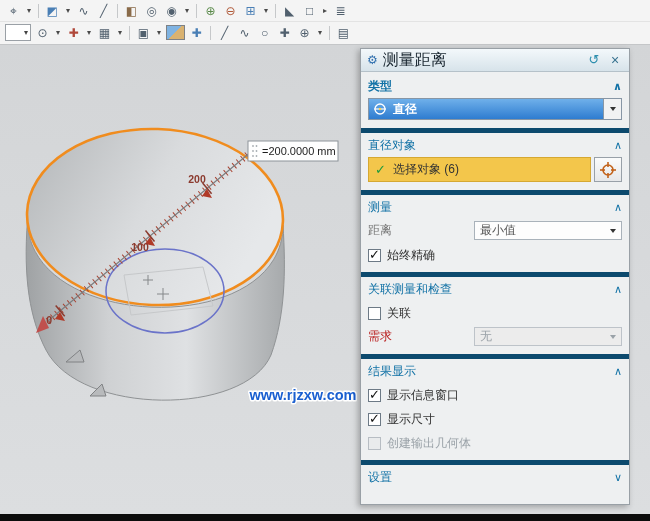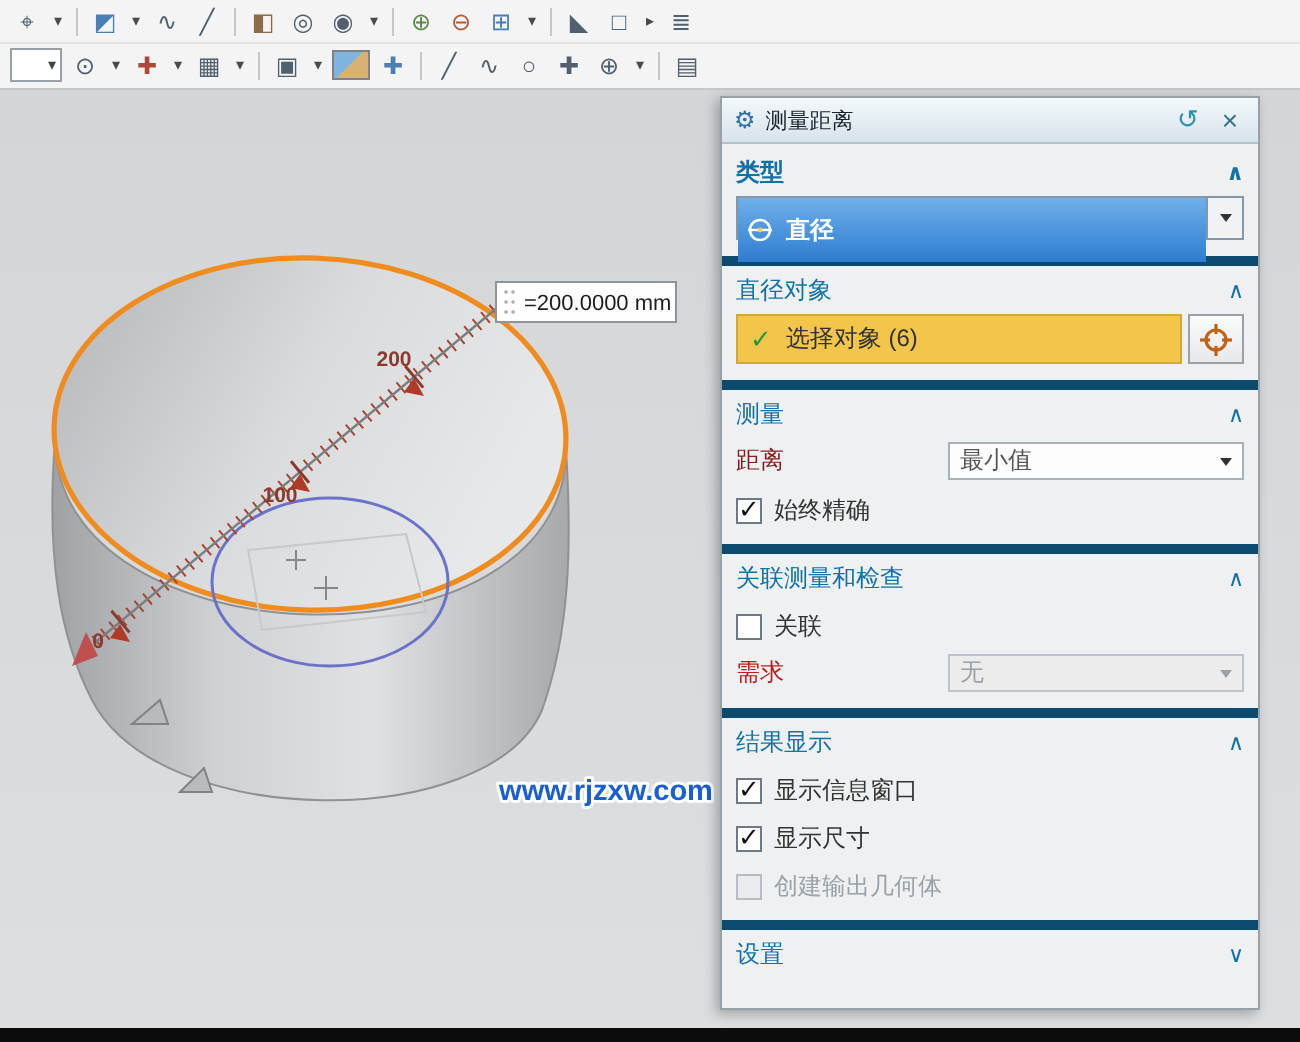--- a/index.html
+++ b/index.html
@@ -26,46 +26,46 @@
 
   
   .bottom-bar{position:absolute;left:0;right:0;bottom:0;height:7px;background:#0c0c0c;z-index:4;}
 
   
   .dialog{position:absolute;left:360px;top:48px;width:268px;background:#eef0f1;
           border:1px solid #99a0a6;box-shadow:-2px 2px 6px rgba(0,0,0,.28);z-index:5;font-size:12px;color:#333;}
   .dlg-title{height:22px;background:linear-gradient(#f3f8fb,#d7e3ea);border-bottom:1px solid #b5c1c9;
              display:flex;align-items:center;padding:0 6px;gap:5px;}
   .dlg-gear{color:#2f6fae;font-size:12px;}
-  .dlg-title-text{flex:1;color:#17242e;font-size:11px;}
+  .dlg-title-text{flex:1;color:#17242e;font-size:16px;}
   .dlg-btn{color:#2e8fae;font-size:13px;width:16px;text-align:center;cursor:pointer;line-height:16px;}
   .dlg-btn.close{color:#37728f;font-size:14px;}
 
   .section{border-top:5px solid #0c4a6e;padding:3px 7px 8px;}
   .section.first{border-top:none;padding-top:5px;font-weight:bold;}
   .sec-head{display:flex;justify-content:space-between;align-items:center;height:18px;cursor:pointer;margin-bottom:3px;}
   .sec-title{color:#1272a6;font-size:12px;}
   .sec-chev{color:#1272a6;font-size:11px;}
 
   .combo-sel{display:flex;height:20px;border:1px solid #8796a5;background:#fff;}
-  .combo-current{flex:1;display:flex;align-items:center;gap:6px;padding:16px 4px;
+  .combo-current{flex:1;display:flex;align-items:center;gap:6px;padding:4px 4px;
                  background:linear-gradient(#6fb0ea,#2e7cd0);color:#fff;font-size:12px;cursor:pointer;}
   .combo-arrow{width:17px;border-left:1px solid #8796a5;background:#f1f2f3;display:flex;align-items:center;justify-content:center;cursor:pointer;}
   .arr{width:0;height:0;border-left:3.5px solid transparent;border-right:3.5px solid transparent;border-top:4px solid #333;}
   .combo.disabled .arr{border-top-color:#9aa2a8;}
 
   .sel-row{display:flex;gap:3px;height:25px;margin-top:2px;}
   .sel-main{flex:1;display:flex;align-items:center;gap:7px;background:#f3c64b;border:1px solid #d5a832;
             padding:0 6px;color:#333;cursor:pointer;}
   .check-green{color:#1c9b3c;font-weight:bold;font-size:13px;}
   .point-btn{width:26px;border:1px solid #98a0a8;background:linear-gradient(#fafbfb,#e6e8ea);
              display:flex;align-items:center;justify-content:center;cursor:pointer;}
 
   .form-row{display:flex;align-items:center;justify-content:space-between;margin-top:5px;}
-  .form-label{color:#7f1d1d;font-size:12px;}
+  .form-label{color:#737373;font-size:12px;}
   .form-label.dim{color:#b91c1c;}
   .combo{width:148px;height:19px;border:1px solid #a9b2ba;background:#fdfdfd;display:flex;
          align-items:center;justify-content:space-between;font-size:12px;color:#555;padding:0 5px;cursor:pointer;box-sizing:border-box;}
   .combo.disabled{background:#ececec;color:#9aa2a8;border-color:#bdc3c9;cursor:default;}
 
   .cb-row{display:flex;align-items:center;gap:6px;margin-top:7px;font-size:12px;color:#333;}
   .cb{width:13px;height:13px;border:1px solid #6d7a86;background:#fff;position:relative;cursor:pointer;flex:0 0 auto;box-sizing:border-box;}
   .cb.checked::after{content:"✓";position:absolute;top:-3px;left:0px;font-size:13px;color:#10100f;font-weight:bold;}
   .cb.disabled{border-color:#b7bdc3;background:#e9ebec;cursor:default;}
   .cb-label.disabled-label{color:#9aa2a8;}

